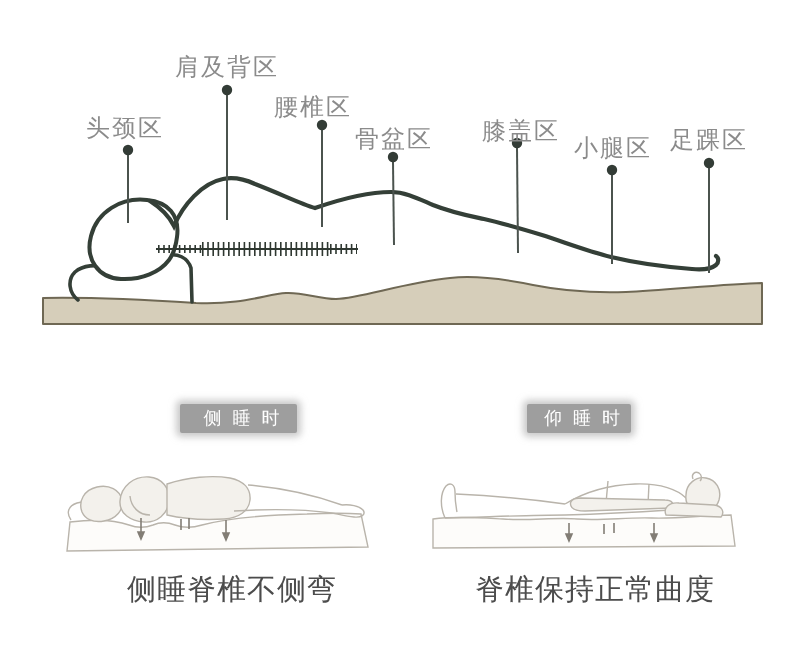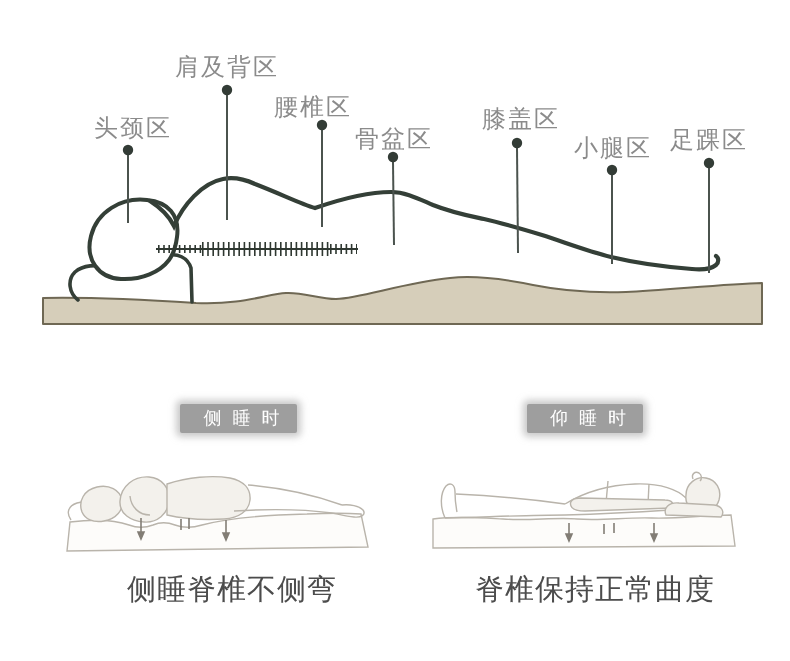--- a/index.html
+++ b/index.html
@@ -25,21 +25,21 @@
     font-size:24px;letter-spacing:2px;color:var(--label-text);
     white-space:nowrap;line-height:1;
   }
   .badge{
     position:absolute;height:29px;line-height:29px;text-align:center;
     background:var(--badge-bg);color:var(--badge-text);
     font-size:18px;letter-spacing:11px;padding-left:17px;box-sizing:border-box;
     border-radius:2px;box-shadow:0 0 7px 4px rgba(158,158,158,.55);
   }
   .badge-left{left:180px;top:404px;width:117px;}
-  .badge-right{left:527px;top:404px;width:116px;}
+  .badge-right{left:527px;top:404px;width:104px;}
   .caption{
     position:absolute;transform:translateX(-50%);top:573px;
     font-size:29px;letter-spacing:1px;font-weight:500;
     color:var(--caption-text);white-space:nowrap;line-height:1.15;
   }
   .caption-left{left:232px;}
   .caption-right{left:595px;}
   .fig{position:absolute;width:325px;height:103px;}
   .fig-left{left:53px;top:462px;}
   .fig-right{left:425px;top:462px;}
@@ -92,25 +92,25 @@
       <circle cx="128" cy="150" r="5.2"></circle>
       <circle cx="227" cy="90" r="5.2"></circle>
       <circle cx="322" cy="125" r="5.2"></circle>
       <circle cx="393" cy="157" r="5.2"></circle>
       <circle cx="517" cy="143" r="5.2"></circle>
       <circle cx="612" cy="170" r="5.2"></circle>
       <circle cx="709" cy="163" r="5.2"></circle>
     </g>
   </svg>
 
-  <div class="zone-label" style="left:133px;top:116px">头颈区</div>
+  <div class="zone-label" style="left:125px;top:116px">头颈区</div>
   <div class="zone-label" style="left:227px;top:55px">肩及背区</div>
   <div class="zone-label" style="left:313px;top:95px">腰椎区</div>
   <div class="zone-label" style="left:394px;top:127px">骨盆区</div>
-  <div class="zone-label" style="left:521px;top:107px">膝盖区</div>
+  <div class="zone-label" style="left:521px;top:119px">膝盖区</div>
   <div class="zone-label" style="left:613px;top:136px">小腿区</div>
   <div class="zone-label" style="left:709px;top:128px">足踝区</div>
 
   <div class="badge badge-left">侧睡时</div>
   <div class="badge badge-right">仰睡时</div>
 
   <svg class="fig fig-left" viewBox="0 0 325 103">
     <path d="M 17,60 C 42,57 62,58 76,63 C 84,66 92,66 100,63
          C 107,60 114,60 122,63 C 130,66 139,66 149,63
          C 172,57 212,53 254,52 C 275,51 295,51 308,52

